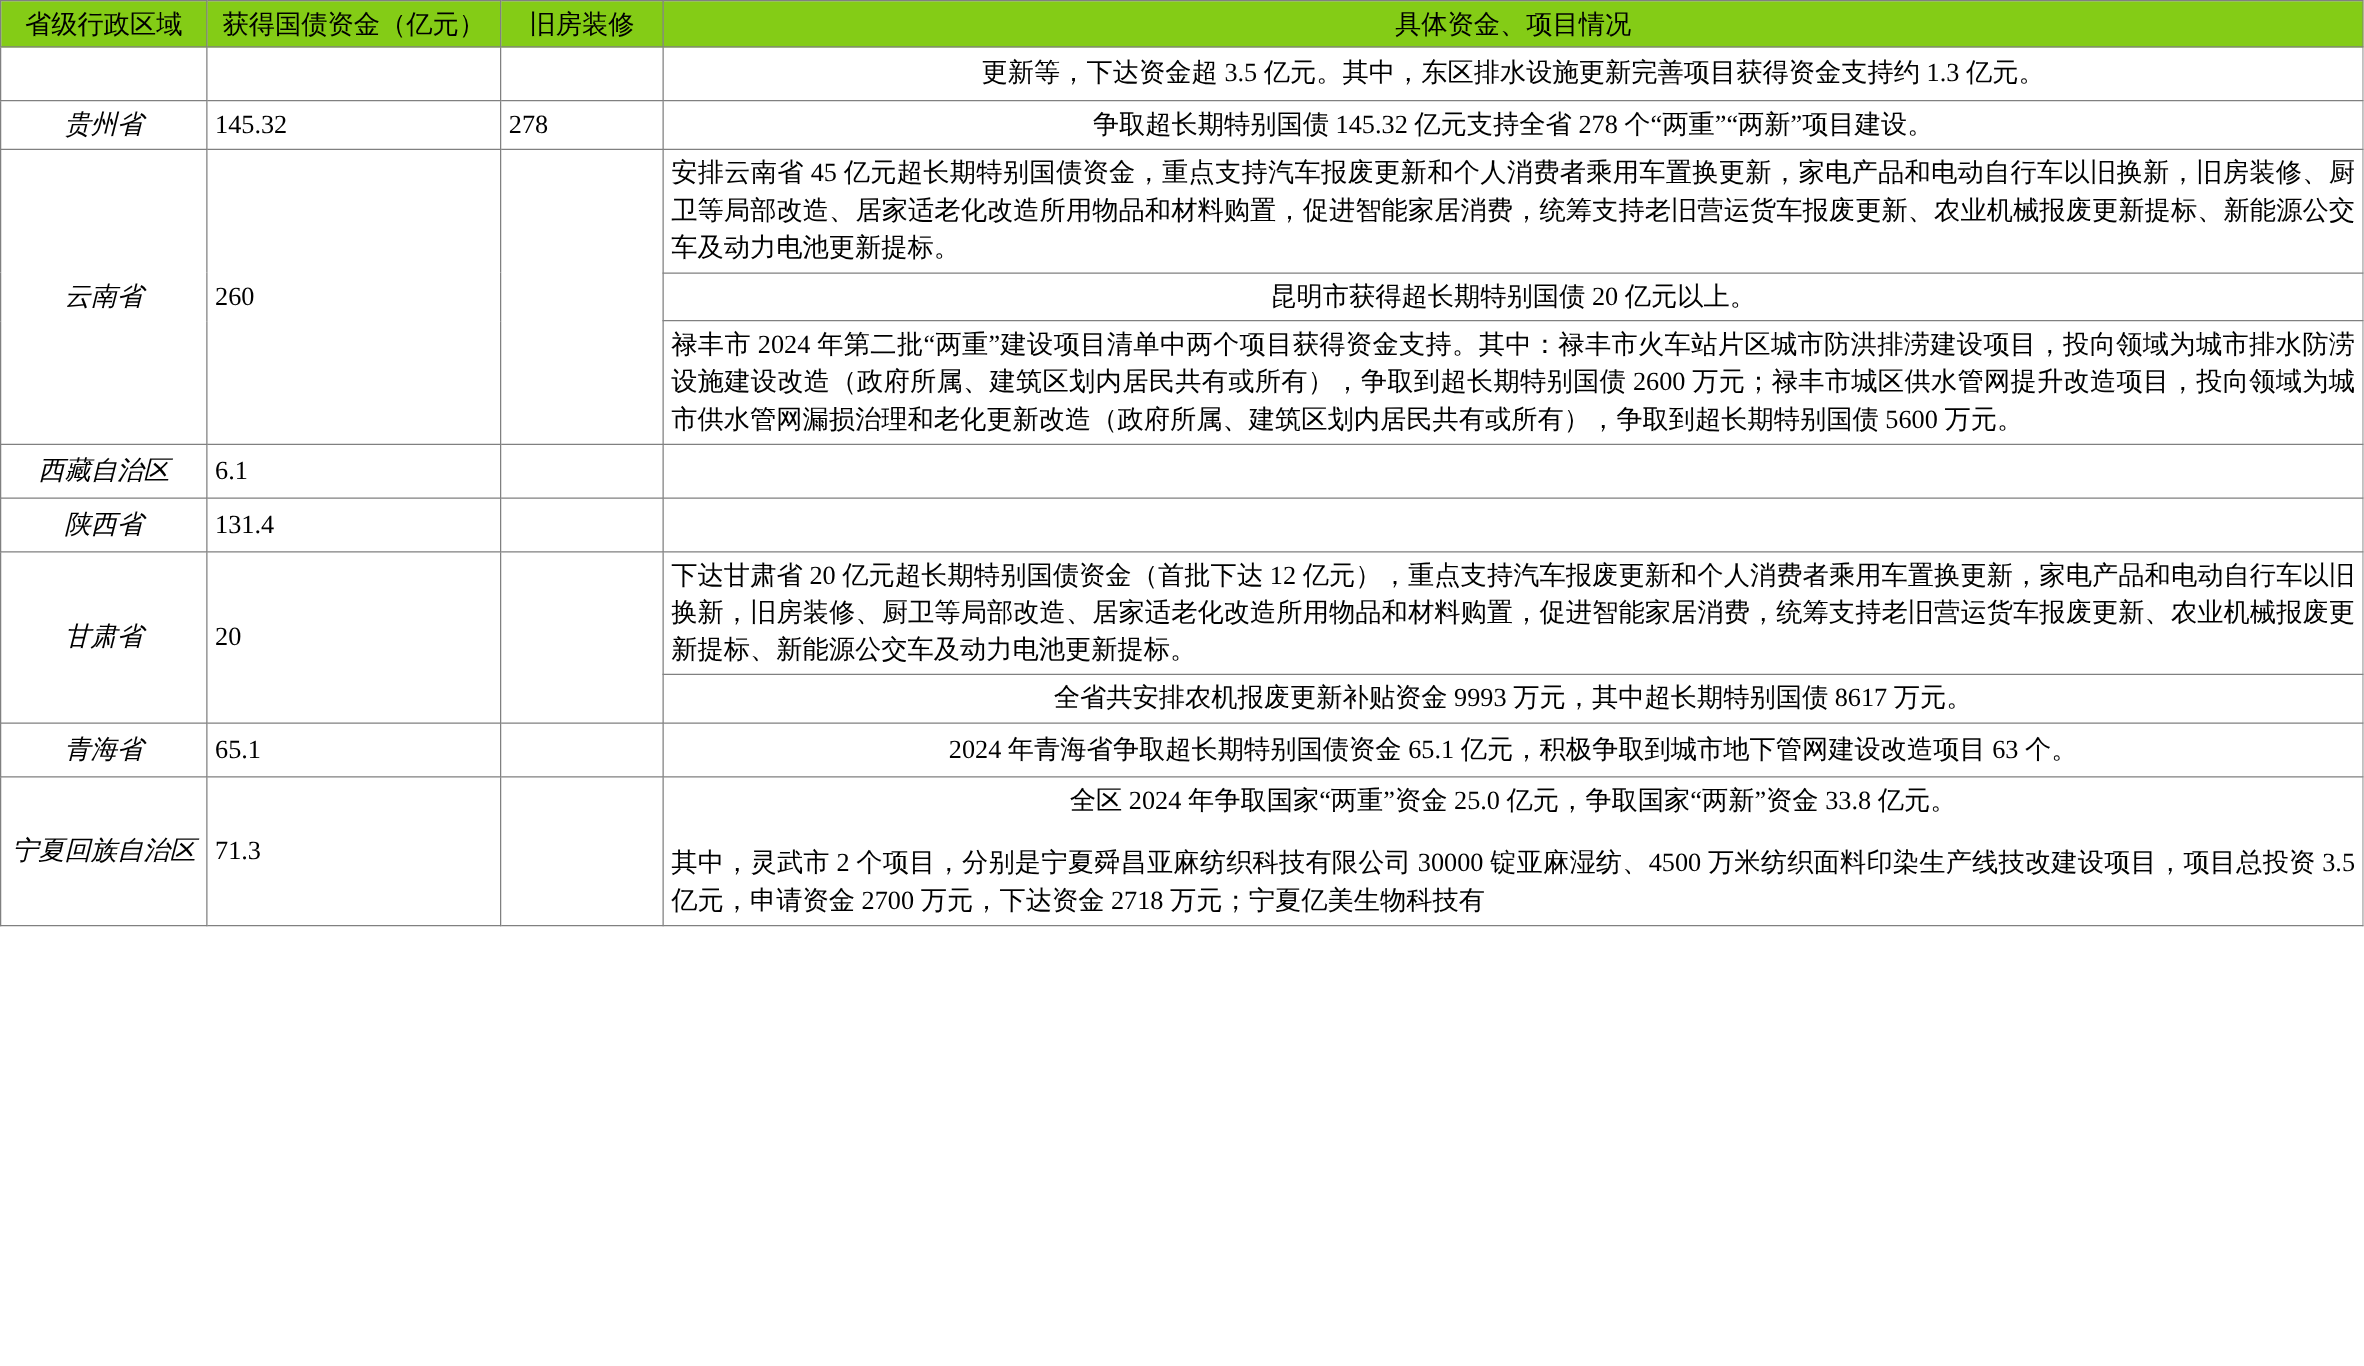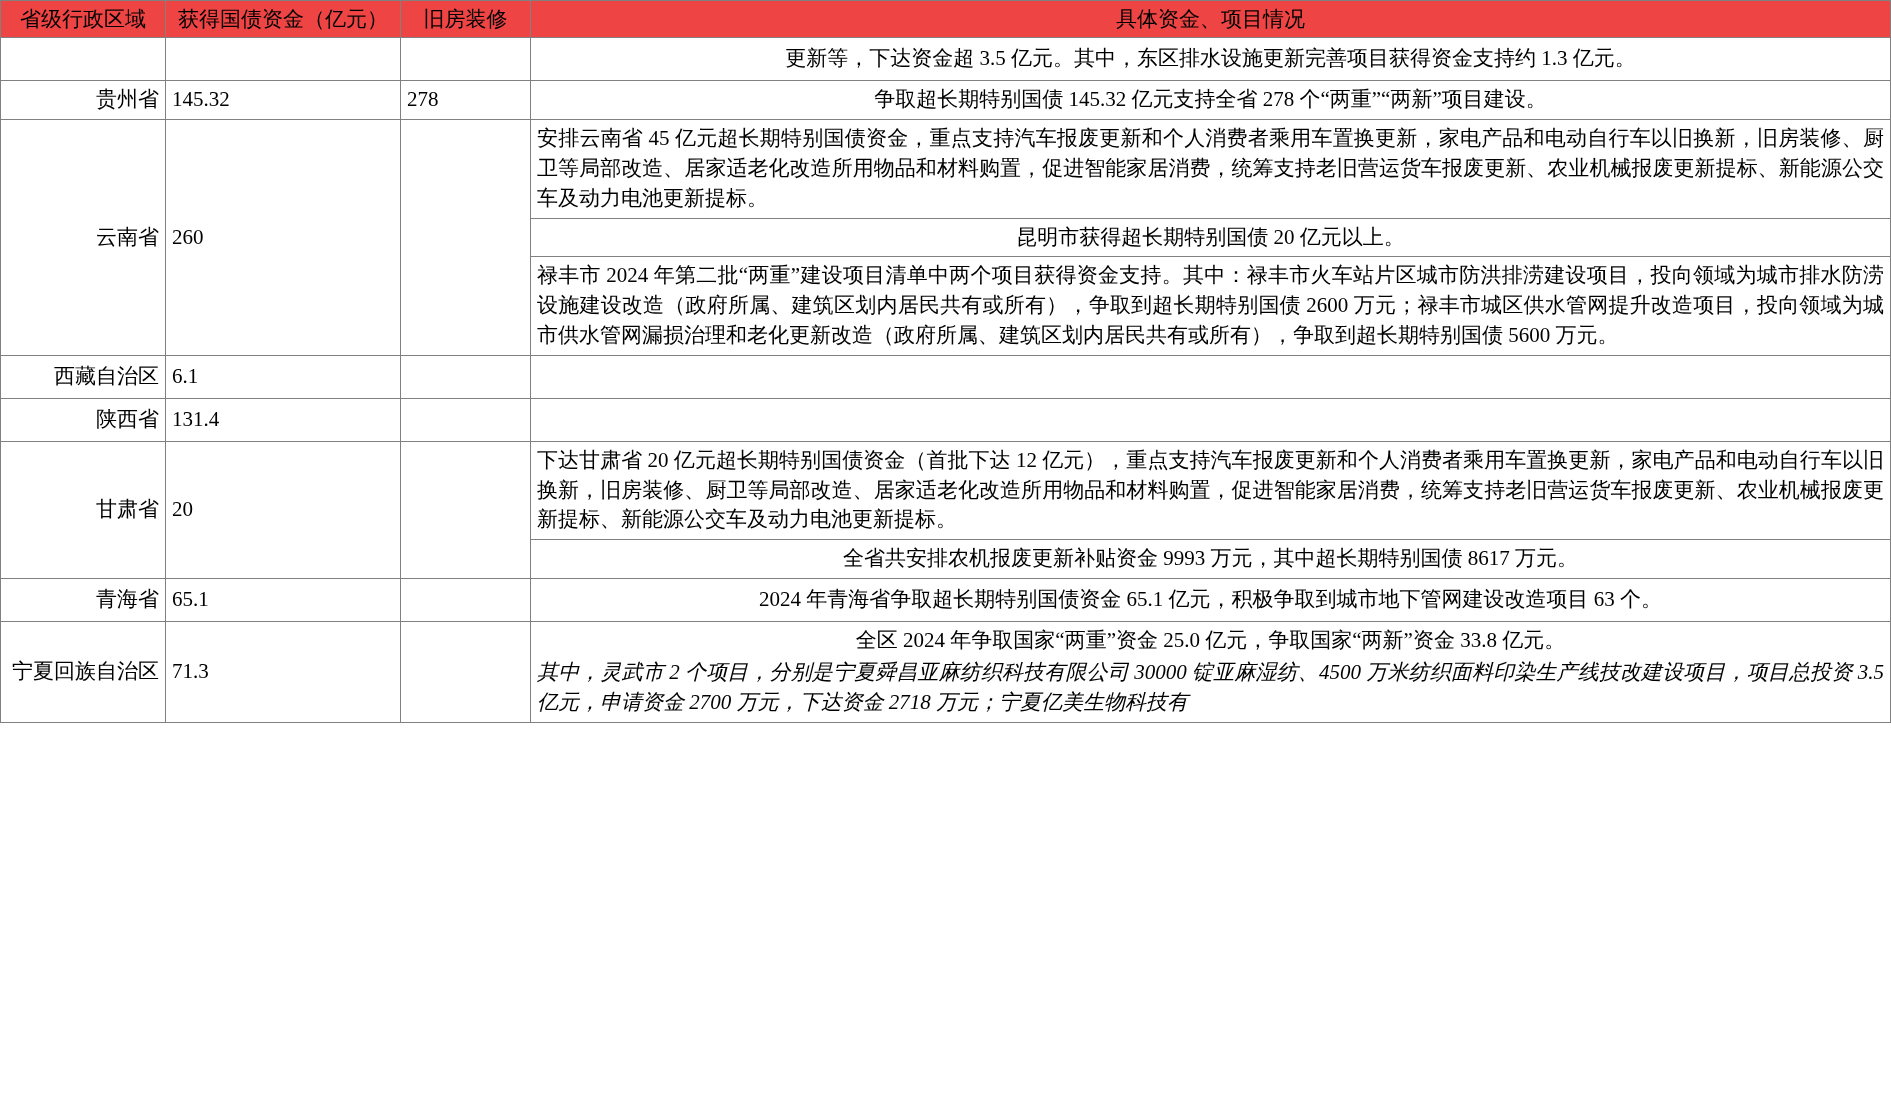--- a/index.html
+++ b/index.html
@@ -27,35 +27,36 @@
   table.fund-table td, table.fund-table th {
     border: 1px solid #808080;
     padding: 4px 6px;
     vertical-align: middle;
     font-size: 21px;
     line-height: 1.42;
     color: #000000;
     font-weight: normal;
   }
   thead th {
-    background: #ef4444;
+    background: #84cc16;
     text-align: center;
     font-size: 24px;
     font-weight: normal;
     padding: 10px 6px;
   }
   .col-region { width: 165px; }
   .col-amount { width: 235px; }
   .col-count  { width: 130px; }
   .col-detail { width: auto; }
 
   td.region {
-    text-align: right;
+    text-align: center;
     font-size: 22px;
     line-height: 1.45;
+    font-style: italic;
   }
   td.amount, td.count {
     text-align: left;
     font-size: 22px;
     font-weight: bold;
   }
   td.detail {
     text-align: justify;
     text-justify: inter-ideograph;
     font-size: 21.5px;
@@ -65,22 +66,21 @@
   td.detail.center {
     text-align: center;
   }
   td.empty {
     height: 34px;
   }
   .p {
     margin: 0;
   }
   .p + .p {
-    margin-top: 2px;
-    font-style: italic;
+    margin-top: 20px;
   }
   .hdr-wrap {
     display: block;
     line-height: 1.35;
   }
 </style>
 </head>
 <body>
 
 <div class="page">

